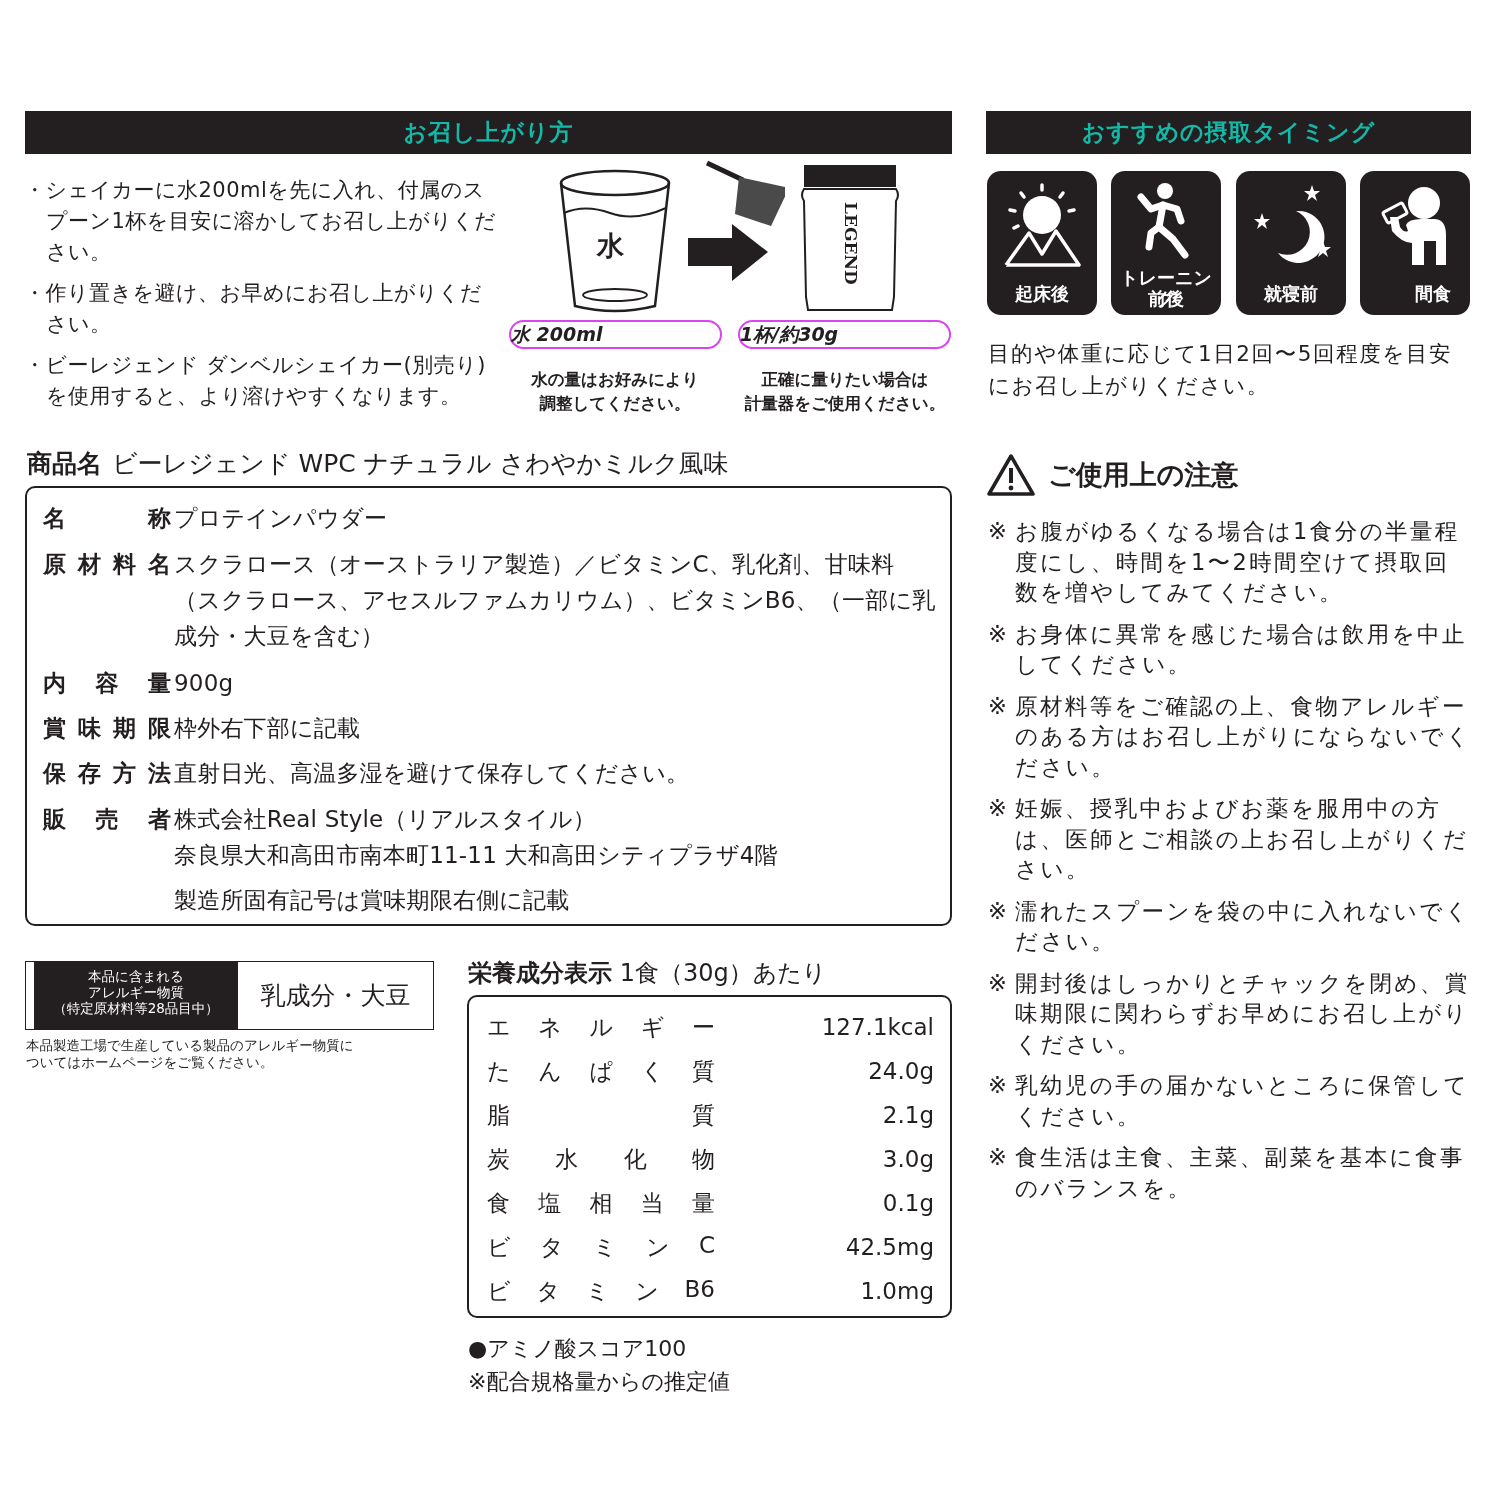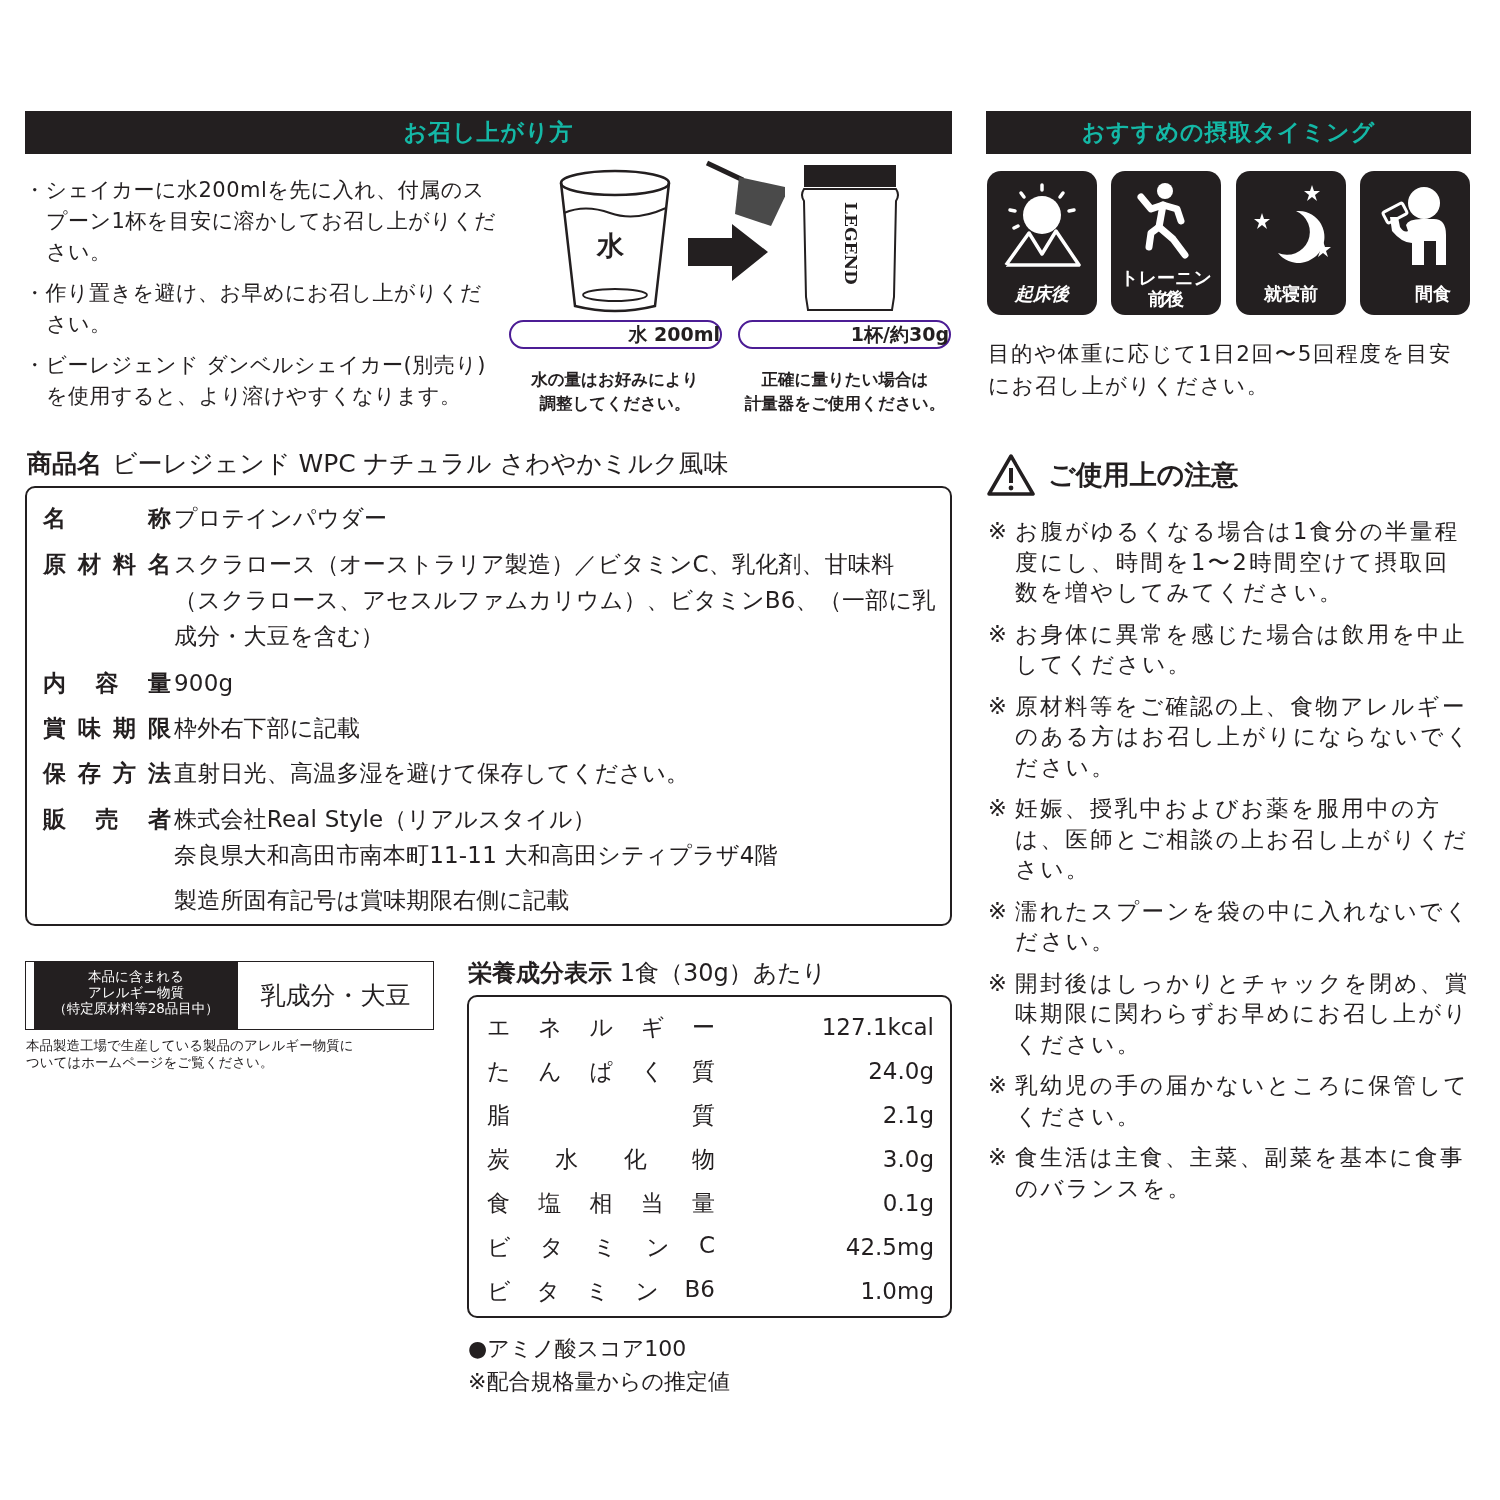--- a/index.html
+++ b/index.html
@@ -3,21 +3,21 @@
 <meta charset="utf-8">
 <style>
   * { box-sizing: border-box; margin: 0; padding: 0; }
   html, body { width: 1500px; height: 1500px; background: #ffffff; overflow: hidden; }
   body { position: relative; font-family: "DejaVu Sans", sans-serif; color: #231f20; }
   .abs { position: absolute; }
   .bar { background: #231f20; color: #14b8a6; font-weight: bold; font-size: 23px; display: flex; align-items: center; justify-content: center; letter-spacing: 1px; }
   .bullet-list { font-size: 21px; line-height: 31px; letter-spacing: 0.5px; }
   .bullet-list li { list-style: none; padding-left: 16px; text-indent: -16px; margin-bottom: 10px; }
   .bullet-list li::before { content: "・"; margin-left: -6px; }
-  .pill { border: 2px solid #4c1d95; border-radius: 16px; font-weight: bold; font-size: 19px; display: flex; align-items: center; justify-content: flex-end; }
+  .pill { border: 2px solid #d946ef; border-radius: 16px; font-weight: bold; font-size: 19px; display: flex; align-items: center; justify-content: flex-start; font-style: italic; }
   .caption { font-weight: bold; font-size: 16.5px; line-height: 24px; text-align: center; margin-top: 12px; }
   .tile { background: #231f20; border-radius: 14px; color: #fff; }
   .tile .tlabel { position: absolute; left: 0; right: 0; text-align: center; font-weight: bold; font-size: 18px; line-height: 21px; }
   .info-box { border: 2px solid #231f20; border-radius: 10px; }
   .info-row { position: absolute; left: 16px; font-size: 23px; line-height: 36px; display: flex; }
   .info-key { width: 128px; font-weight: bold; display: flex; justify-content: space-between; flex-shrink: 0; }
   .info-val { margin-left: 3px; letter-spacing: 0.2px; }
   .nut-box { border: 2px solid #231f20; border-radius: 10px; }
   .nut-row { position: absolute; left: 18px; right: 16px; height: 36px; display: flex; align-items: center; font-size: 23px; }
   .nut-key { width: 228px; display: flex; justify-content: space-between; }
@@ -82,21 +82,21 @@
 </div>
 <div class="abs caption" style="left:728px; top:356px; width:234px;">
   <div>正確に量りたい場合は</div>
   <div>計量器をご使用ください。</div>
 </div>
 
 <div class="abs bar" style="left:986px; top:111px; width:485px; height:43px;">
   <span>おすすめの摂取タイミング</span>
 </div>
 
-<div class="abs tile" style="left:987px; top:171px; width:110px; height:144px;font-style:italic;">
+<div class="abs tile" style="left:987px; top:171px; width:110px; height:144px;">
   <svg class="abs" style="left:14px; top:10px;" width="82" height="92" viewBox="0 0 82 92">
     <circle cx="41" cy="34" r="19" fill="#fff"></circle>
     <g stroke="#fff" stroke-width="3.5" stroke-linecap="round">
       <line x1="41" y1="4" x2="41" y2="9"></line>
         <line x1="20" y1="12" x2="23" y2="16"></line>
         <line x1="62" y1="12" x2="59" y2="16"></line>
       <line x1="9" y1="29" x2="14" y2="30"></line>
         <line x1="73" y1="29" x2="68" y2="30"></line>
         <line x1="13" y1="47" x2="17" y2="45"></line>
     </g>

